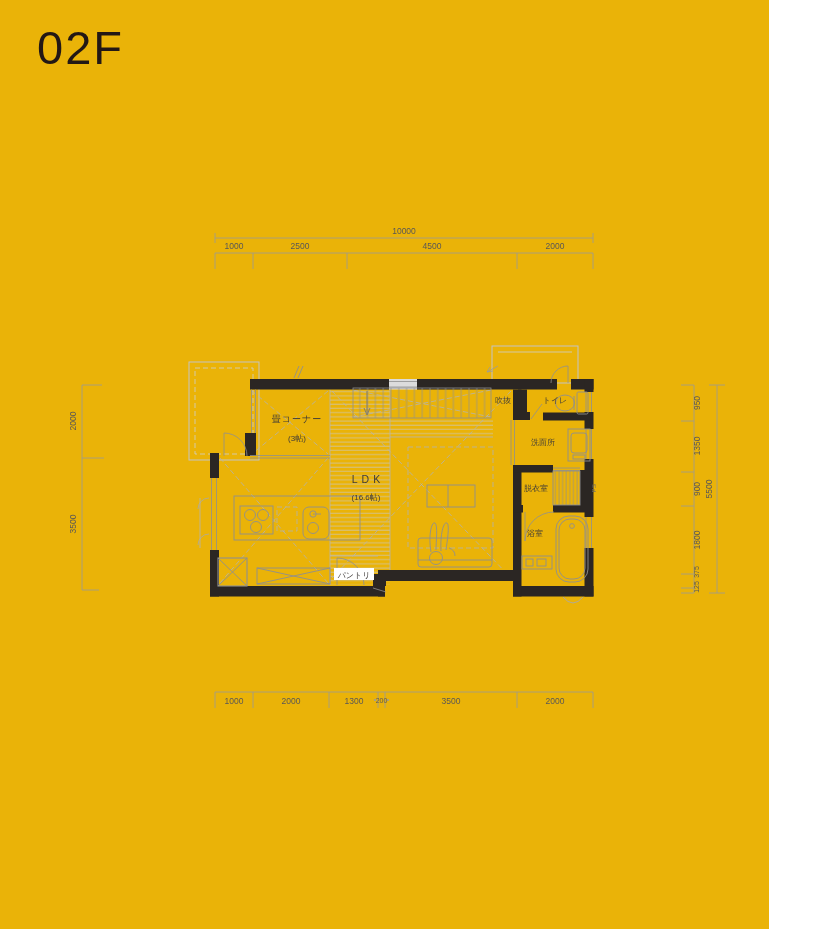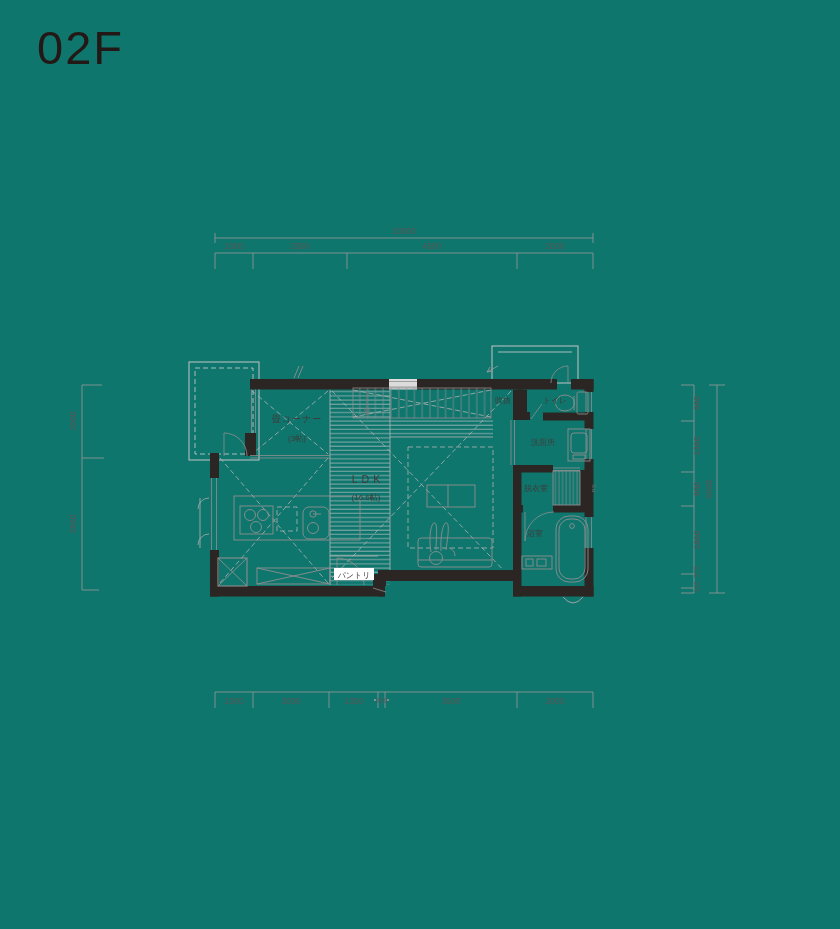--- a/index.html
+++ b/index.html
@@ -1,16 +1,16 @@
 <!DOCTYPE html>
 <html><head>
 <meta charset="utf-8">
 <style>
   html,body{margin:0;padding:0;background:#ffffff;}
-  .canvas{position:relative;width:840px;height:929px;background:#0f766e;overflow:hidden;
+  .canvas{position:relative;width:769px;height:929px;background:#eab308;overflow:hidden;
           font-family:"Liberation Sans",sans-serif;}
   .floor-title{position:absolute;left:37px;top:22px;font-size:47px;line-height:1.1;
                font-weight:400;letter-spacing:2px;color:#231815;}
   svg{position:absolute;left:0;top:0;}
   svg text{font-family:"Liberation Sans",sans-serif;fill:#3f3b39;}
   .dimtxt{fill:#595757;font-size:8.5px;}
   .dimtxt.sm{font-size:7px;}
   .roomtxt{font-size:9px;letter-spacing:1px;}
   .roomtxt.sm{font-size:8px;letter-spacing:0;}
   .ldk{font-size:10.5px;letter-spacing:4px;}

